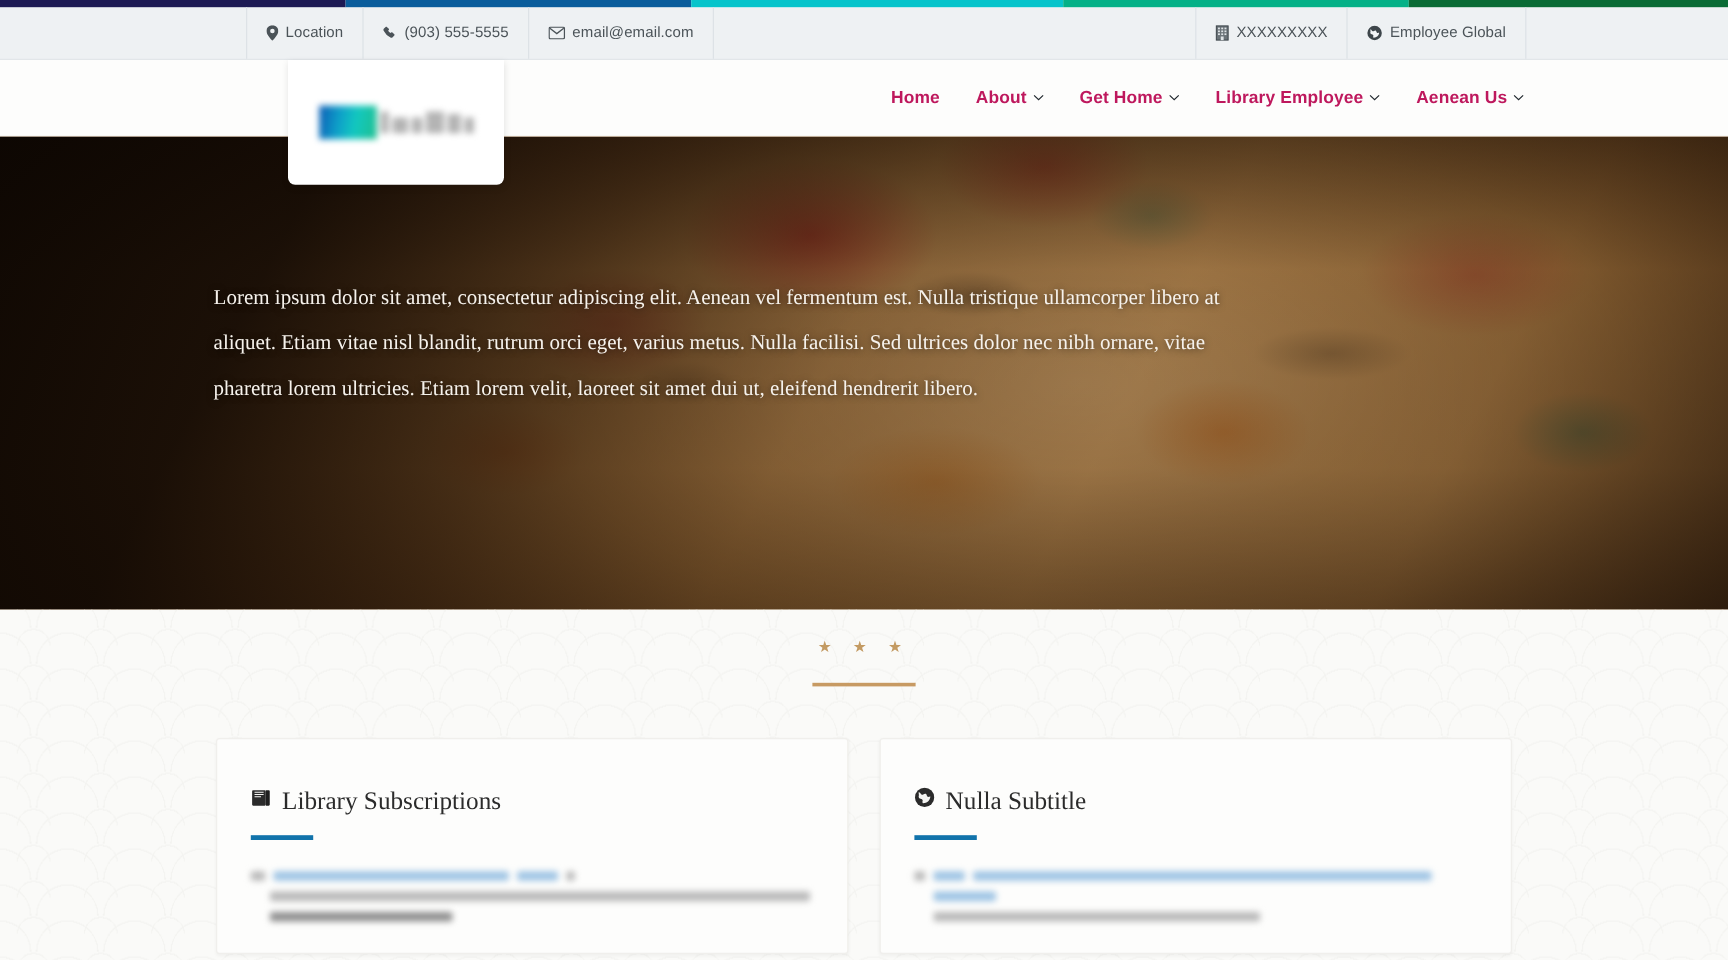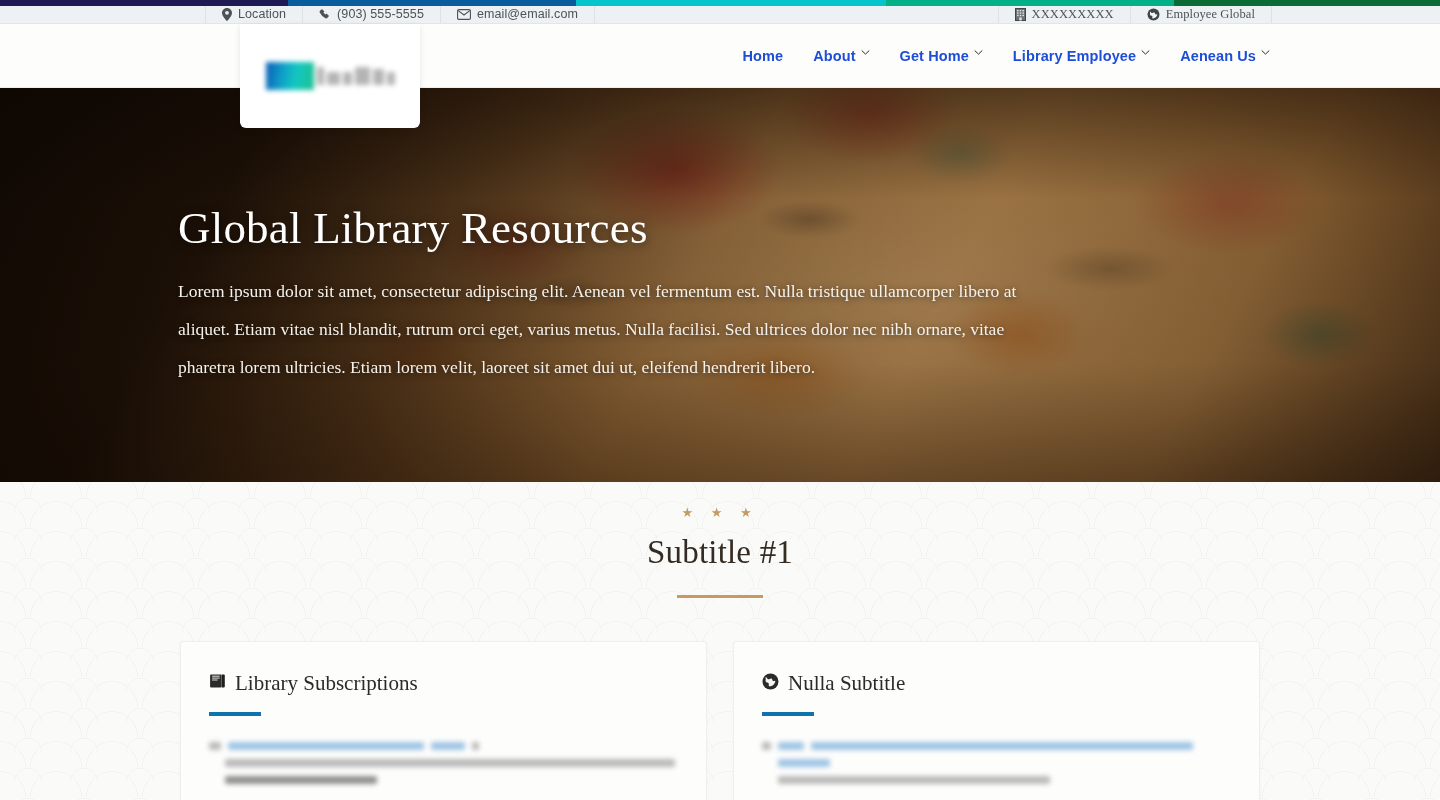--- a/index.html
+++ b/index.html
@@ -14,31 +14,31 @@
   .top-stripe { display: flex; height: 6px; width: 100%; }
   .top-stripe .seg { height: 100%; }
   .seg-1 { width: 20%;   background: #1d1a54; }
   .seg-2 { width: 20%;   background: #0a5d9c; }
   .seg-3 { width: 21.5%; background: #06c4cb; }
   .seg-4 { width: 20%;   background: #04b187; }
   .seg-5 { width: 18.5%; background: #0a6b35; }
 
   
   .utility-bar {
-    height: 18px;
+    height: 44px;
     background: #eef1f3;
     display: flex;
     align-items: stretch;
     font-size: 12.5px;
     color: #4b5358;
     border-bottom: 1px solid #e2e6e9;
   }
   .util-group { display: flex; align-items: stretch; }
   .util-left  { margin-left: 205px; }
-  .util-right { margin-left: auto; margin-right: 168px; font-family: Liberation Serif, serif; }
+  .util-right { margin-left: auto; margin-right: 168px; }
   .util-item {
     display: flex; align-items: center; gap: 6px;
     padding: 0 16px;
     border-right: 1px solid #dde2e6;
     white-space: nowrap;
     cursor: pointer;
   }
   .util-group .util-item:first-child { border-left: 1px solid #dde2e6; }
   .util-item svg { display: block; }
   .util-label { line-height: 1; letter-spacing: .1px; }
@@ -75,22 +75,22 @@
   .lw3 { width: 9px;  height: 13px; }
   .lw4 { width: 15px; height: 18px; }
   .lw5 { width: 11px; height: 16px; }
   .lw6 { width: 8px;  height: 13px; }
 
   .nav {
     margin-left: auto; margin-right: 168px;
     display: flex; align-items: center; gap: 26px;
   }
   .nav-item {
-    display: flex; align-items: flex-start; gap: 5px;
-    font-size: 14.5px; font-weight: 700; color: #1d4ed8;
+    display: flex; align-items: center; gap: 5px;
+    font-size: 14.5px; font-weight: 700; color: #be185d;
     letter-spacing: .1px;
     cursor: pointer;
     padding: 6px 2px;
   }
   .chev { width: 9px; height: 9px; display: block; }
 
   
   .hero {
     position: relative;
     height: 394px;
@@ -192,21 +192,21 @@
   }
   .card {
     flex: 1;
     background: #fdfdfc;
     border: 1px solid #f0efec;
     border-radius: 3px;
     box-shadow: 0 1px 3px rgba(0,0,0,.045);
     padding: 29px 28px 0 28px;
     min-height: 180px;
   }
-  .card-head { display: flex; align-items: center; gap: 9px; }
+  .card-head { display: flex; align-items: center; gap: 9px; margin-top: 10px; }
   .card-title {
     font-family: "Liberation Serif", serif;
     font-size: 21px; color: #2b2b2b; font-weight: 400;
   }
   .card-rule {
     width: 52px; height: 4px; background: #1173ab;
     margin-top: 16px;
   }
   .card-body { margin-top: 26px; filter: blur(2.7px); }
   .blur-row { display: flex; align-items: center; gap: 7px; margin-bottom: 9px; }
@@ -336,31 +336,29 @@
           <path d="M.8.8 5 4.8 9.2.8" fill="none" stroke="#21282e" stroke-width="1.1"></path>
         </svg>
     </div>
   </nav>
 </div>
 
 <section class="hero">
   <div class="hero-photo"></div>
   <div class="hero-shade"></div>
   <div class="hero-inner">
-    <h1 class="hero-title">Global Library Resources</h1>
     <p class="hero-text">Lorem ipsum dolor sit amet, consectetur adipiscing elit. Aenean vel fermentum est. Nulla tristique ullamcorper libero at aliquet. Etiam vitae nisl blandit, rutrum orci eget, varius metus. Nulla facilisi. Sed ultrices dolor nec nibh ornare, vitae pharetra lorem ultricies. Etiam lorem velit, laoreet sit amet dui ut, eleifend hendrerit libero.</p>
   </div>
 </section>
 
 <section class="content">
   <div class="wave-bg"></div>
   <div class="content-inner">
 
     <div class="stars">★ ★ ★</div>
-    <h2 class="section-title">Subtitle #1</h2>
     <div class="title-rule"></div>
 
     <div class="cards">
 
       <div class="card">
         <div class="card-head">
           <span>
             <svg width="17" height="16" viewBox="0 0 17 16">
               <path d="M2 1.6h9.6c.5 0 .9.4.9.9v11c0 .5-.4.9-.9.9H2c-.5 0-.9-.4-.9-.9v-11c0-.5.4-.9.9-.9z" fill="#2b2b2b"></path>
               <path d="M12.6 1.6h2.3c.5 0 .9.4.9.9v11c0 .5-.4.9-.9.9h-2.3z" fill="#1f1f1f"></path>

